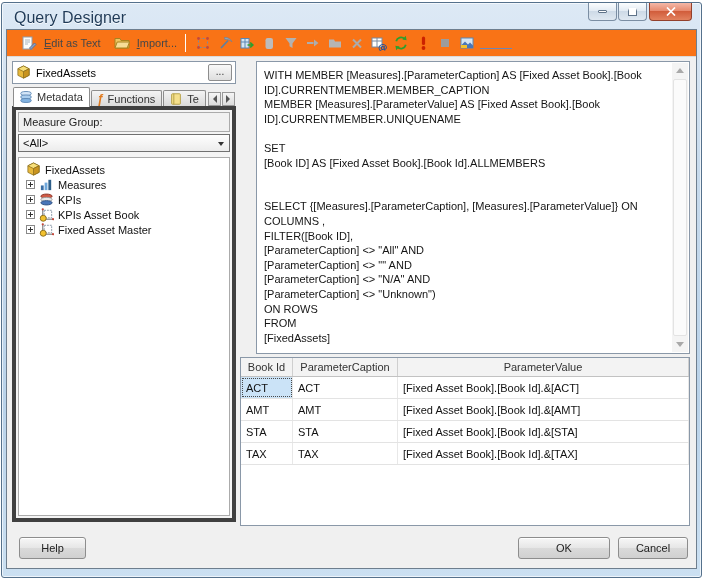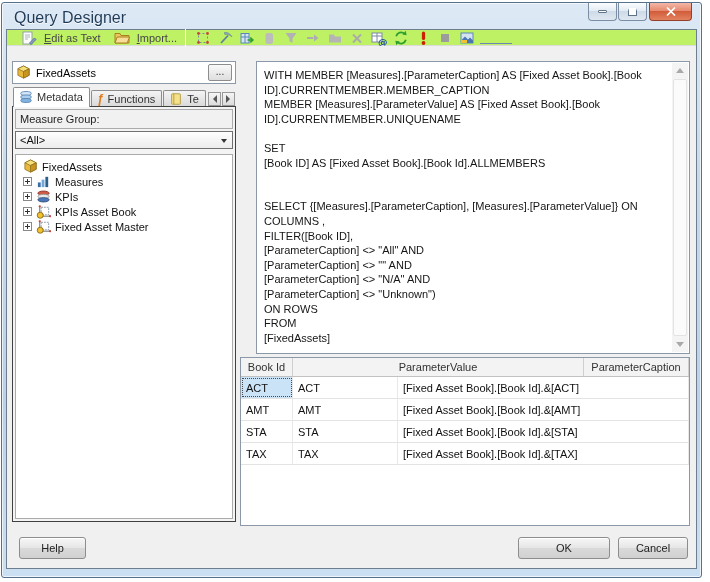--- a/index.html
+++ b/index.html
@@ -36,23 +36,23 @@
   }
   .glyph-min { width:9px; height:3px; background:#fff; border:1px solid #5f7389; border-radius:1px; }
   .glyph-max { width:9px; height:8px; border:1px solid #5f7389; border-top:3px solid #fff; background:#fff; box-shadow: inset 0 0 0 1px #fff; }
   
   .frame-body {
     position:absolute; left:4px; right:4px; top:26px; bottom:8px;
     background:#f0f0f0; border:1px solid #6e7e8e;
   }
   
   .toolbar {
-    position:absolute; top:0; left:0; right:0; height:16px;
+    position:absolute; top:0; left:0; right:0; height:27px;
     display:flex; align-items:center; padding-left:6px;
-    background:#bef264; border-bottom:1px solid #dadada;
+    background:#f97316; border-bottom:1px solid #dadada;
   }
   .tb-btn { display:flex; align-items:center; gap:4px; padding:2px 5px; font-size:11px; color:#474747; }
   .tb-label::first-letter { text-decoration: underline; }
   .tb-sep { width:1px; height:18px; background:#aeaeae; border-right:1px solid #fdfdfd; margin:0 6px 0 3px; }
   .tb-icon { width:16px; height:16px; display:inline-block; margin:0 3px; flex:none; }
   .tb-underline { width:32px; height:12px; border-bottom:1px solid #6f86b5; margin-left:2px; }
   
   .left-panel { position:absolute; left:5px; top:31px; width:224px; height:461px; }
   .cube-row {
     position:absolute; top:0; left:0; right:0; height:23px;
@@ -76,21 +76,21 @@
   .tab.clipped { max-width:46px; }
   .tab-scroll {
     width:13px; height:14px; margin-left:1px; margin-bottom:1px;
     border:1px solid #999; background:linear-gradient(#f5f5f5,#dcdcdc);
     display:flex; align-items:center; justify-content:center; flex:none;
   }
   .arr-left { width:0; height:0; border:4px solid transparent; border-right-color:#555; margin-left:-3px; }
   .arr-right { width:0; height:0; border:4px solid transparent; border-left-color:#555; margin-right:-3px; }
   .tab-content {
     position:absolute; top:45px; left:0; right:0; bottom:0;
-    border:1px solid #404040; background:#f4f4f4; z-index:2;
+    border:4px solid #404040; background:#f4f4f4; z-index:2;
   }
   .mg-strip { margin:2px 2px 0 2px; border:1px solid #ababab; background:#f1f1f1; font-size:11px; padding:3px 4px; color:#222; }
   .mg-combo {
     margin:2px 2px 0 2px; border:1px solid #707070; height:18px;
     background:linear-gradient(#fefefe,#ececec); font-size:11px;
     display:flex; align-items:center; padding:0 18px 0 4px; position:relative; color:#111;
   }
   .combo-arrow { position:absolute; right:5px; top:7px; width:0; height:0; border:3.5px solid transparent; border-top:4px solid #333; }
   .tree-box { position:absolute; top:47px; left:2px; right:2px; bottom:2px; border:1px solid #ababab; background:#fff; padding-top:4px; overflow:hidden; }
   .tree-row { display:flex; align-items:center; gap:4px; height:15px; font-size:11px; color:#111; padding-left:7px; }
@@ -359,22 +359,22 @@
         <div class="vs-thumb"></div>
         <div class="vs-btn down">
             <span class="tri-down"></span>
           </div>
       </div>
     </div>
 
     <div class="grid-panel">
       <div class="grid-header">
         <div class="gh-cell col-0">Book Id</div>
+        <div class="gh-cell col-1">ParameterCaption</div>
         <div class="gh-cell col-2">ParameterValue</div>
-        <div class="gh-cell col-1">ParameterCaption</div>
       </div>
       <div class="grid-row">
         <div class="g-cell col-0 selected">ACT</div>
         <div class="g-cell col-1">ACT</div>
         <div class="g-cell col-2">[Fixed Asset Book].[Book Id].&amp;[ACT]</div>
       </div>
       <div class="grid-row">
         <div class="g-cell col-0">AMT</div>
         <div class="g-cell col-1">AMT</div>
         <div class="g-cell col-2">[Fixed Asset Book].[Book Id].&amp;[AMT]</div>

